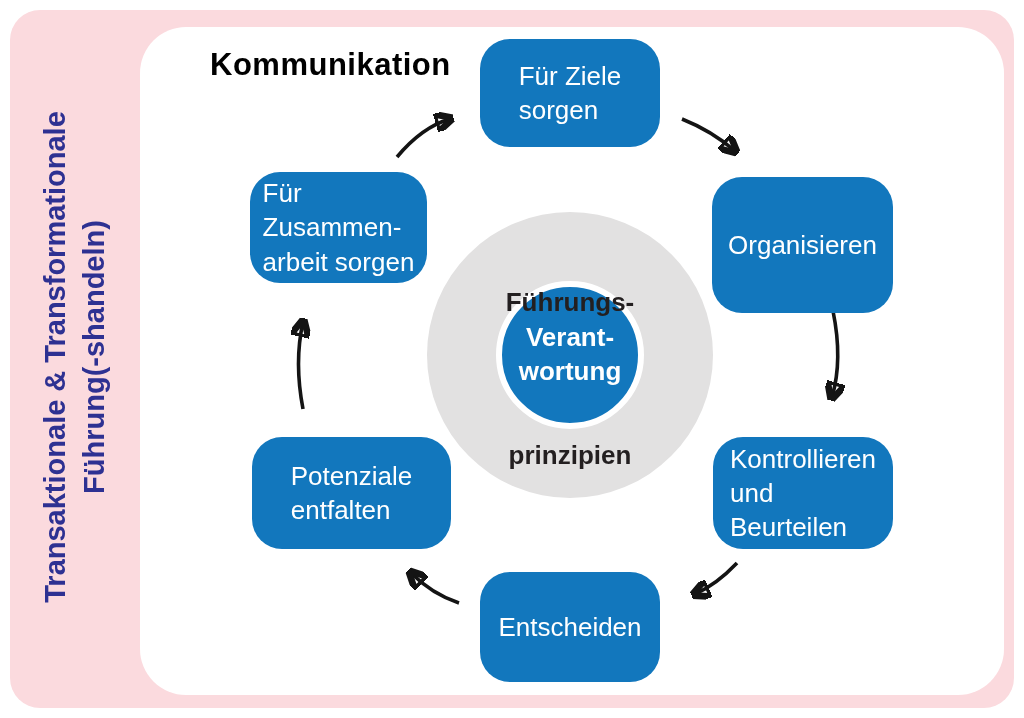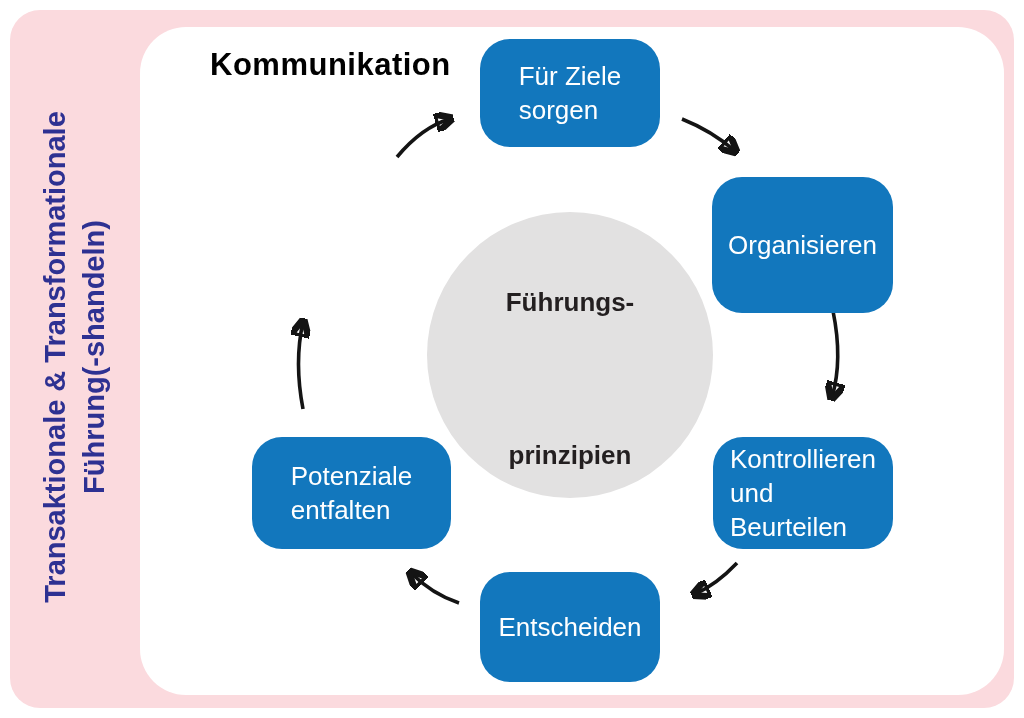--- a/index.html
+++ b/index.html
@@ -99,19 +99,24 @@
 
   <div class="cycle-box box-ziele">Für Ziele
 sorgen</div>
   <div class="cycle-box box-organisieren">Organisieren</div>
   <div class="cycle-box box-kontrollieren">Kontrollieren
 und
 Beurteilen</div>
   <div class="cycle-box box-entscheiden">Entscheiden</div>
   <div class="cycle-box box-potenziale">Potenziale
 entfalten</div>
+  <div class="cycle-box box-zusammenarbeit">Für
+Zusammen-
+arbeit sorgen</div>
 
   <div class="gray-circle">
     <div class="ring-label ring-label-top">Führungs-</div>
+    <div class="core-circle">Verant-
+wortung</div>
     <div class="ring-label ring-label-bottom">prinzipien</div>
   </div>
 
 </div>
 
 </body></html>

